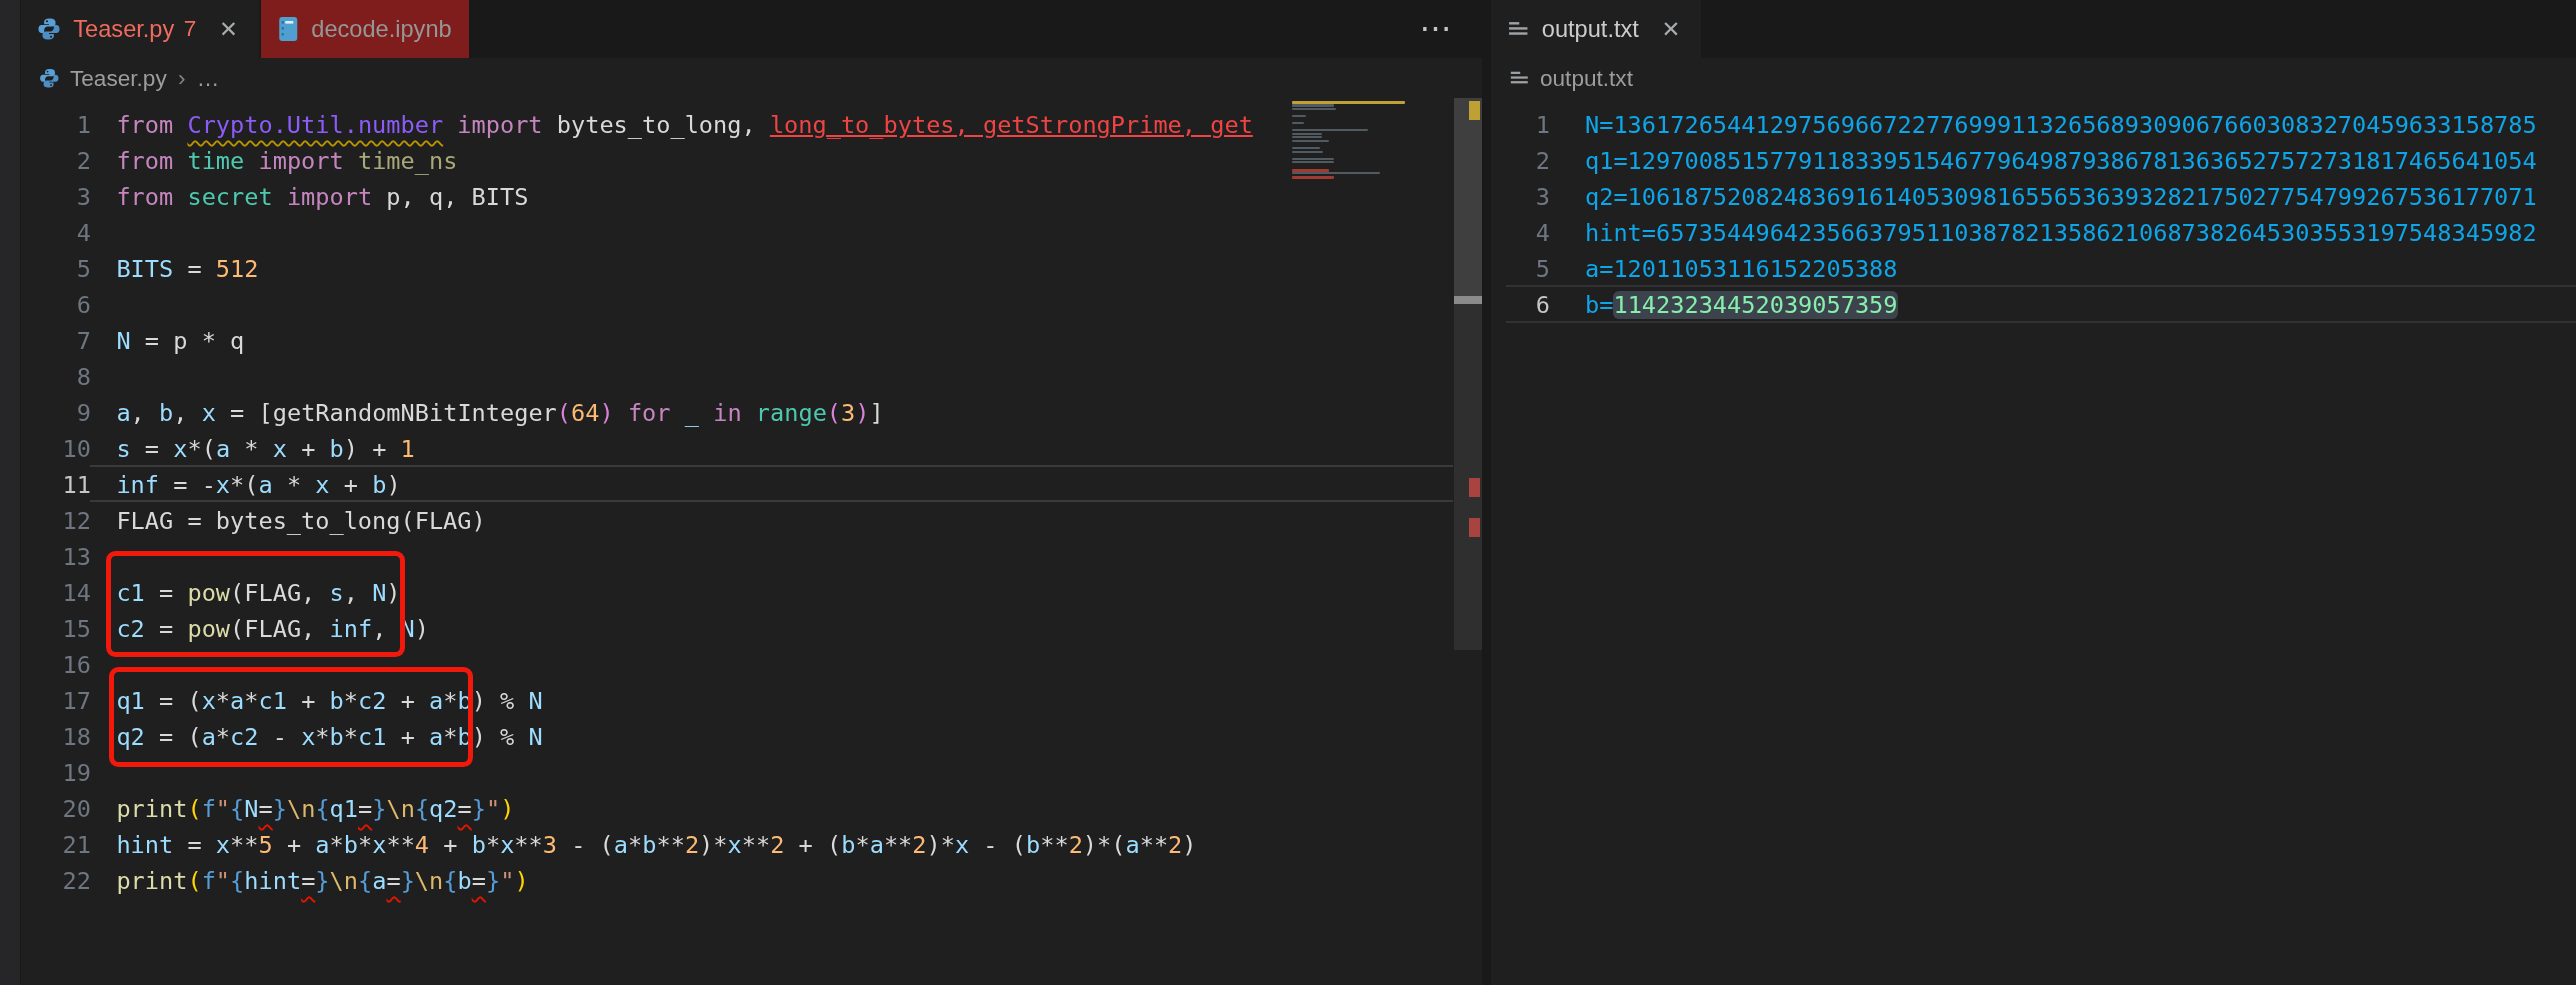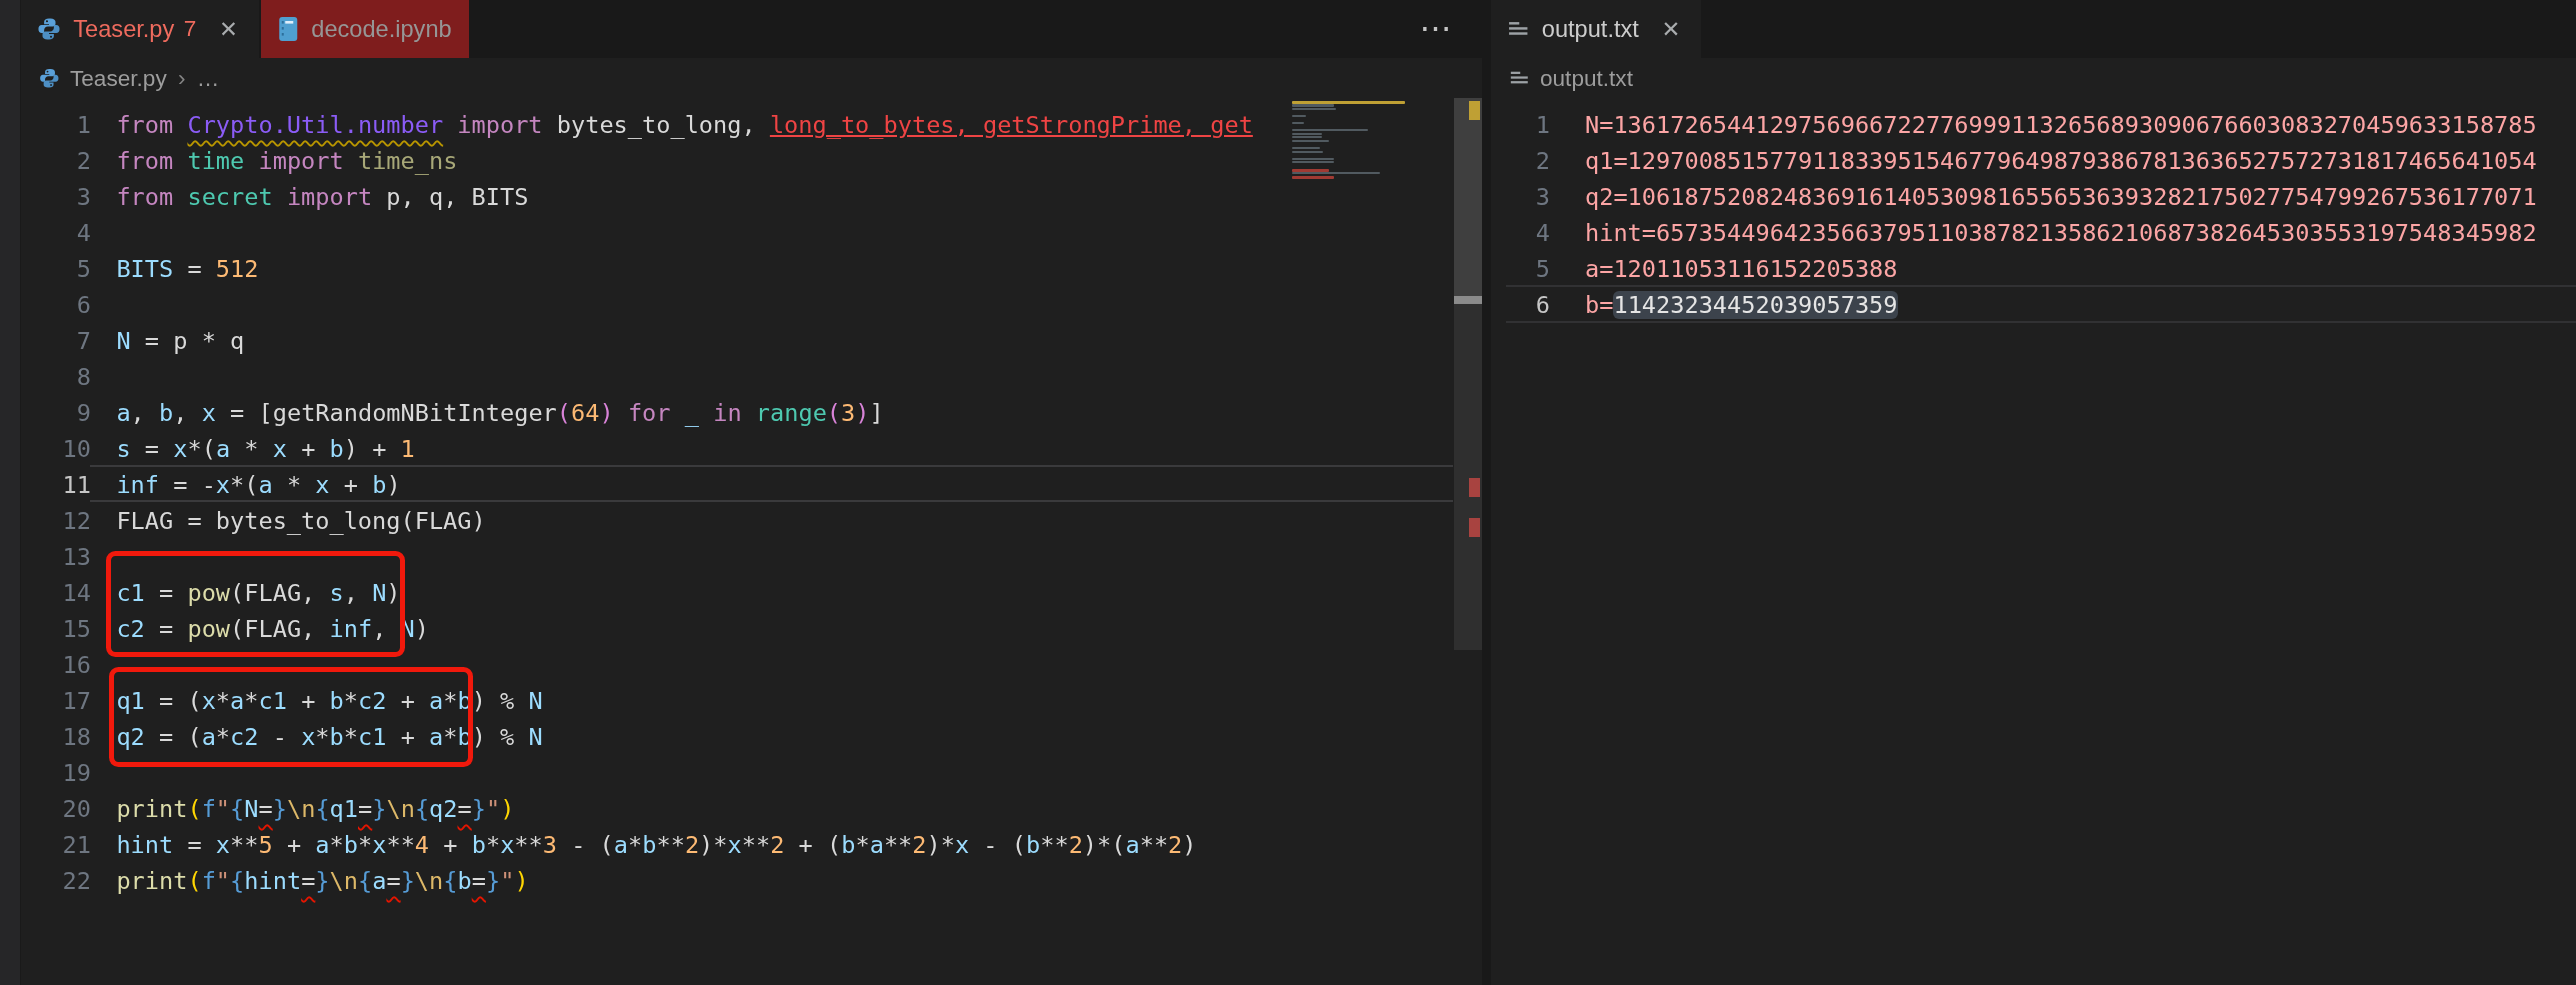--- a/index.html
+++ b/index.html
@@ -54,22 +54,22 @@
   .str   { color:#ce9178; }
   .esc   { color:#ddb868; }
   .brace { color:#569cd6; }
   .fblue { color:#569cd6; }
   .pgold { color:#ffd602; }
   .ppink { color:#d883d8; }
   .dim   { color:#ef4444;text-decoration:underline; }
   .dimol { color:#a8a878; }
   .warn  { color:#8b5cf6; text-decoration:underline wavy #b89500 1.9px; text-underline-offset:6.6px; }
   .erreq { color:#d9d9d9; text-decoration:underline wavy #e51400 1.9px; text-underline-offset:6.6px; }
-  .sel   { background:#3c434c; color:#e5e5e5; border-radius:6px; }
-  .rtxt  { color:#fca5a5; }
+  .sel   { background:#3c434c; color:#86efac; border-radius:6px; }
+  .rtxt  { color:#0ea5e9; }
 
   
   .cur-line { position:absolute; height:1.9px; background:#3a3a3c; }
   #cur-left-top  { left:90px; top:465px; width:1363px; }
   #cur-left-bot  { left:90px; top:500px; width:1363px; }
   #cur-right-top { left:1506px; top:285px; width:1070px; background:#313133; }
   #cur-right-bot { left:1506px; top:321px; width:1070px; background:#313133; }
 
   
   #minimap { position:absolute; left:1288px; top:94px; width:166px; height:797px; overflow:hidden; cursor:pointer; }

